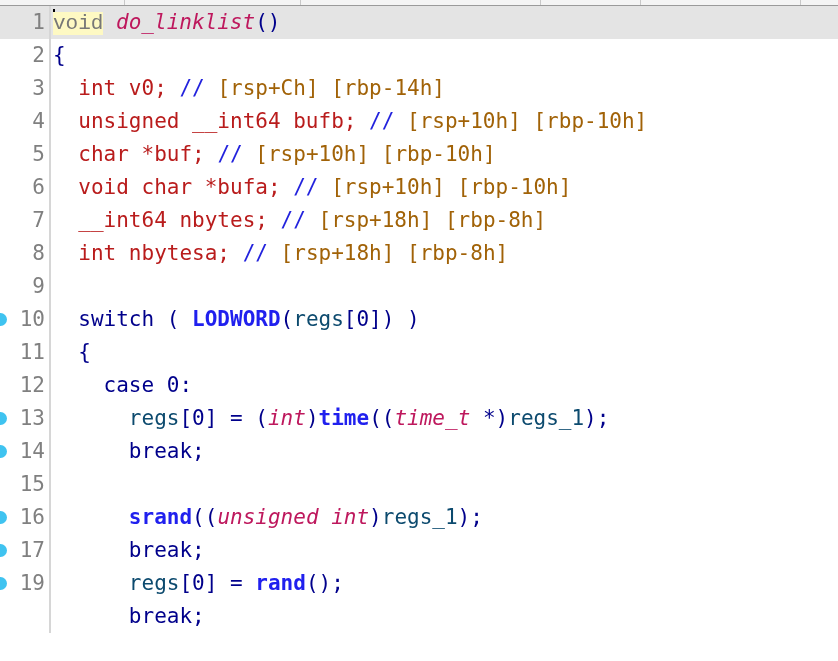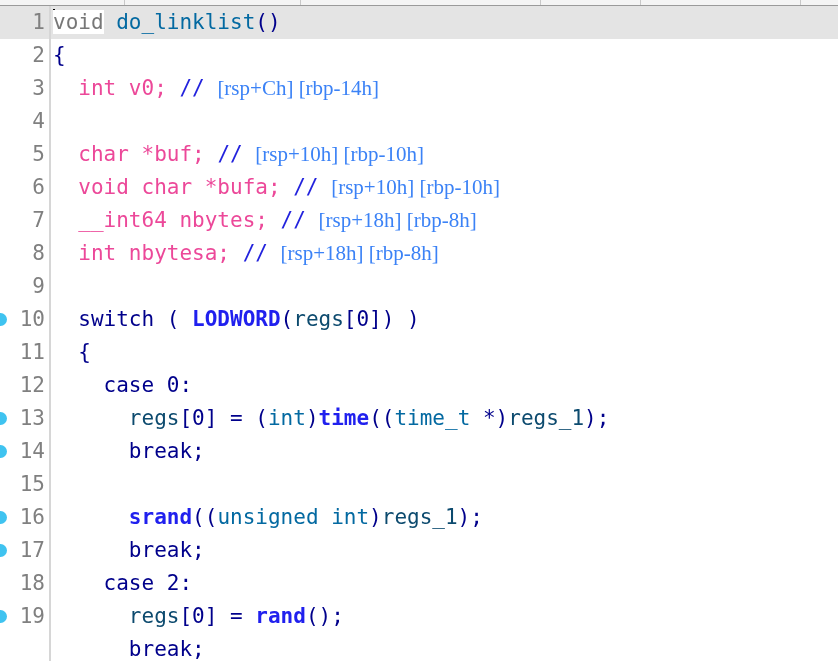--- a/index.html
+++ b/index.html
@@ -94,27 +94,27 @@
     position: absolute;
     left: 53px; top: 0;
     height: 33px;
     white-space: pre;
     font-size: 21px;
     letter-spacing: 0px;
   }
 
   
   .t-kw      { color: #00008b; }            
-  .t-plain   { color: #ec4899; }
-  .t-type    { color: #0369a1; }            
+  .t-plain   { color: #b91c1c; }
+  .t-type    { color: #be185d; font-style: italic; }            
   .t-fn      { color: #2020ee; font-weight: bold; }            
   .t-var     { color: #0c4a6e; }            
   .t-comment { color: #2222dd; }            
-  .t-loc     { color: #3b82f6; font-family: Liberation Serif, serif; }            
-  .t-hl      { background: #ffffff; color: #777777; }
+  .t-loc     { color: #a16207; }            
+  .t-hl      { background: #fef9c3; color: #777777; font-family: Liberation Mono, monospace; }
 
   .cursor {
     display: inline-block;
     width: 2px;
     height: 24px;
     background: #000000;
     vertical-align: -4px;
     margin-right: -2px;
   }
 </style>
@@ -126,30 +126,29 @@
     <div class="header-divider" style="left: 300px;"></div>
     <div class="header-divider" style="left: 540px;"></div>
     <div class="header-divider" style="left: 640px;"></div>
     <div class="header-divider" style="left: 800px;"></div>
   </div>
 
 <div id="editor">
     <div class="code-line current"><div class="marker-col"></div><div class="gutter">1</div><div class="gutter-sep"></div><div class="code-text"><span class="cursor"></span><span class="t-hl">void</span><span class="t-type"> do_linklist</span><span class="t-kw">()</span></div></div>
     <div class="code-line"><div class="marker-col"></div><div class="gutter">2</div><div class="gutter-sep"></div><div class="code-text"><span class="t-kw">{</span></div></div>
     <div class="code-line"><div class="marker-col"></div><div class="gutter">3</div><div class="gutter-sep"></div><div class="code-text"><span class="t-plain">  int v0; </span><span class="t-comment">// </span><span class="t-loc">[rsp+Ch] [rbp-14h]</span></div></div>
-    <div class="code-line"><div class="marker-col"></div><div class="gutter">4</div><div class="gutter-sep"></div></div>
+    <div class="code-line"><div class="marker-col"></div><div class="gutter">4</div><div class="gutter-sep"></div><div class="code-text"><span class="t-plain">  unsigned __int64 bufb; </span><span class="t-comment">// </span><span class="t-loc">[rsp+10h] [rbp-10h]</span></div></div>
     <div class="code-line"><div class="marker-col"></div><div class="gutter">5</div><div class="gutter-sep"></div><div class="code-text"><span class="t-plain">  char *buf; </span><span class="t-comment">// </span><span class="t-loc">[rsp+10h] [rbp-10h]</span></div></div>
     <div class="code-line"><div class="marker-col"></div><div class="gutter">6</div><div class="gutter-sep"></div><div class="code-text"><span class="t-plain">  void char *bufa; </span><span class="t-comment">// </span><span class="t-loc">[rsp+10h] [rbp-10h]</span></div></div>
     <div class="code-line"><div class="marker-col"></div><div class="gutter">7</div><div class="gutter-sep"></div><div class="code-text"><span class="t-plain">  __int64 nbytes; </span><span class="t-comment">// </span><span class="t-loc">[rsp+18h] [rbp-8h]</span></div></div>
     <div class="code-line"><div class="marker-col"></div><div class="gutter">8</div><div class="gutter-sep"></div><div class="code-text"><span class="t-plain">  int nbytesa; </span><span class="t-comment">// </span><span class="t-loc">[rsp+18h] [rbp-8h]</span></div></div>
     <div class="code-line"><div class="marker-col"></div><div class="gutter">9</div><div class="gutter-sep"></div><div class="code-text"></div></div>
     <div class="code-line"><div class="marker-col"><div class="marker-dot"></div></div><div class="gutter">10</div><div class="gutter-sep"></div><div class="code-text"><span class="t-kw">  switch ( </span><span class="t-fn">LODWORD</span><span class="t-kw">(</span><span class="t-var">regs</span><span class="t-kw">[0]) )</span></div></div>
     <div class="code-line"><div class="marker-col"></div><div class="gutter">11</div><div class="gutter-sep"></div><div class="code-text"><span class="t-kw">  {</span></div></div>
     <div class="code-line"><div class="marker-col"></div><div class="gutter">12</div><div class="gutter-sep"></div><div class="code-text"><span class="t-kw">    case 0:</span></div></div>
     <div class="code-line"><div class="marker-col"><div class="marker-dot"></div></div><div class="gutter">13</div><div class="gutter-sep"></div><div class="code-text"><span class="t-plain">      </span><span class="t-var">regs</span><span class="t-kw">[0] = (</span><span class="t-type">int</span><span class="t-kw">)</span><span class="t-fn">time</span><span class="t-kw">((</span><span class="t-type">time_t </span><span class="t-kw">*)</span><span class="t-var">regs_1</span><span class="t-kw">);</span></div></div>
     <div class="code-line"><div class="marker-col"><div class="marker-dot"></div></div><div class="gutter">14</div><div class="gutter-sep"></div><div class="code-text"><span class="t-kw">      break;</span></div></div>
     <div class="code-line"><div class="marker-col"></div><div class="gutter">15</div><div class="gutter-sep"></div></div>
     <div class="code-line"><div class="marker-col"><div class="marker-dot"></div></div><div class="gutter">16</div><div class="gutter-sep"></div><div class="code-text"><span class="t-plain">      </span><span class="t-fn">srand</span><span class="t-kw">((</span><span class="t-type">unsigned int</span><span class="t-kw">)</span><span class="t-var">regs_1</span><span class="t-kw">);</span></div></div>
     <div class="code-line"><div class="marker-col"><div class="marker-dot"></div></div><div class="gutter">17</div><div class="gutter-sep"></div><div class="code-text"><span class="t-kw">      break;</span></div></div>
-    <div class="code-line"><div class="marker-col"></div><div class="gutter">18</div><div class="gutter-sep"></div><div class="code-text"><span class="t-kw">    case 2:</span></div></div>
     <div class="code-line"><div class="marker-col"><div class="marker-dot"></div></div><div class="gutter">19</div><div class="gutter-sep"></div><div class="code-text"><span class="t-plain">      </span><span class="t-var">regs</span><span class="t-kw">[0] = </span><span class="t-fn">rand</span><span class="t-kw">();</span></div></div>
     <div class="code-line"><div class="marker-col"></div><div class="gutter"></div><div class="gutter-sep"></div><div class="code-text"><span class="t-kw">      break;</span></div></div>
   </div>
 
 </body></html>

